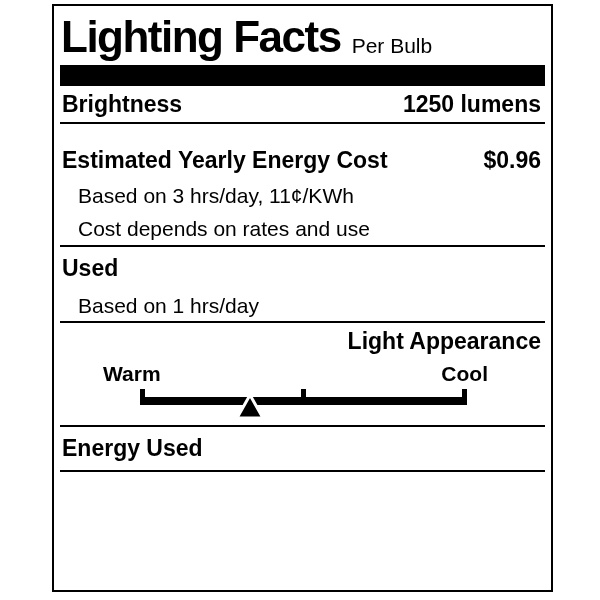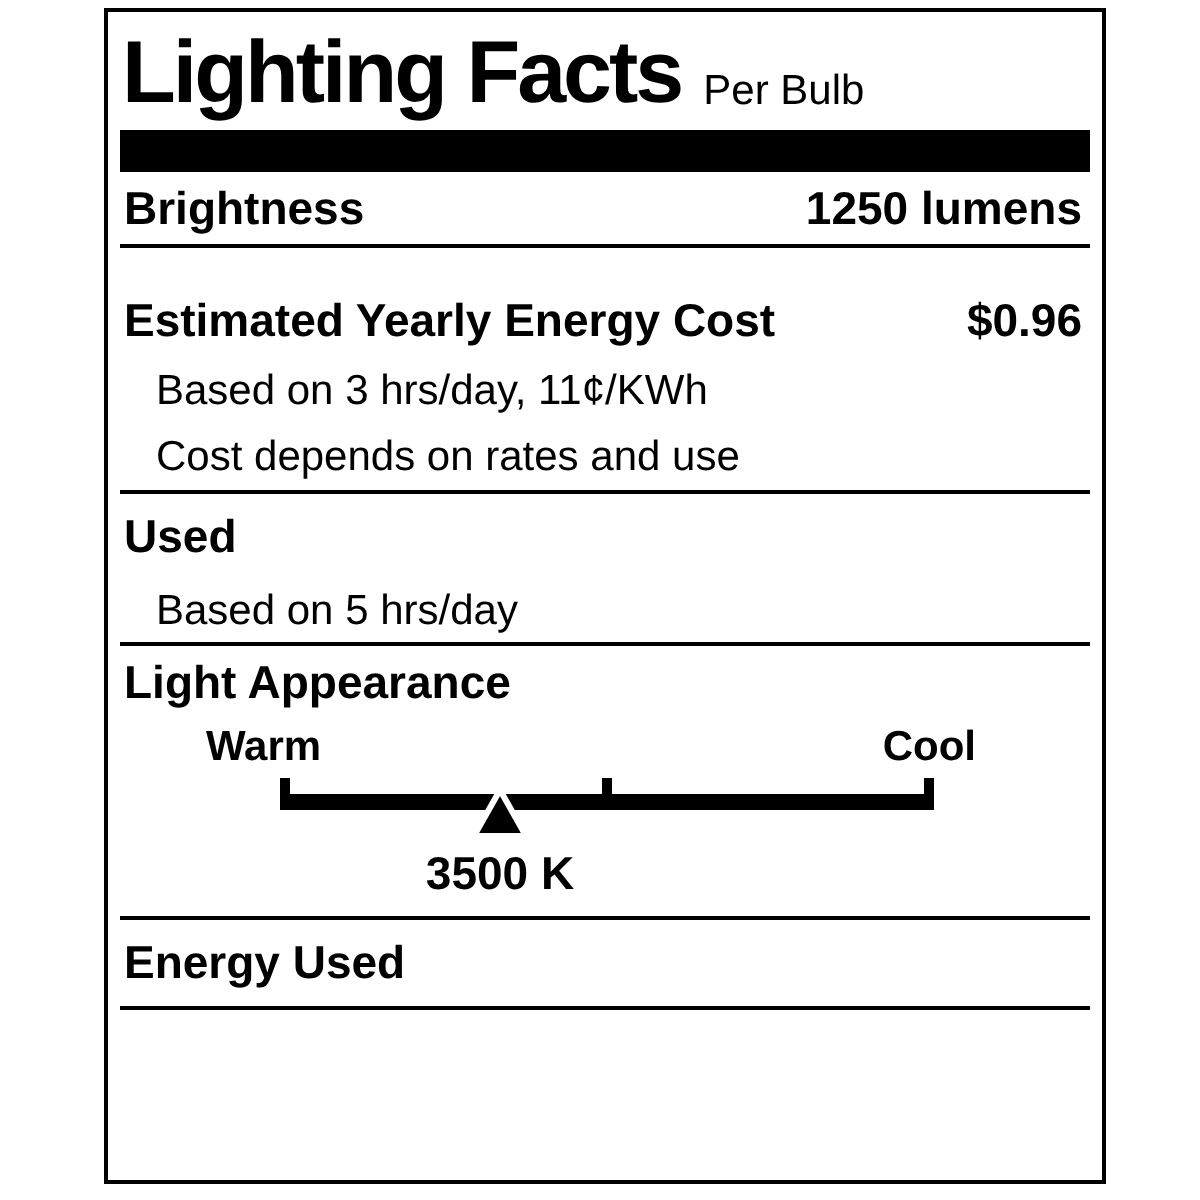--- a/index.html
+++ b/index.html
@@ -67,21 +67,21 @@
     display: flex;
     justify-content: space-between;
     align-items: center;
     font-size: 23px;
     font-weight: bold;
     padding: 0 4px 0 2px;
   }
   .row-brightness   { height: 36px; }
   .row-cost         { height: 39px; margin-top: 17px; }
   .row-life         { height: 43px; }
-  .row-la           { height: 37px; }
+  .row-la           { height: 37px; justify-content: flex-end; }
   .row-energy-used  { height: 43px; }
   .note {
     display: flex;
     align-items: center;
     font-size: 21px;
     font-weight: normal;
     padding-left: 18px;
   }
   .note-1 { height: 32px; }
   .note-2 { height: 33px; }
@@ -167,21 +167,21 @@
       <span>$0.96</span>
     </div>
     <div class="note note-1">Based on 3 hrs/day, 11¢/KWh</div>
     <div class="note note-2">Cost depends on rates and use</div>
 
     <div class="hr"></div>
 
     <div class="row row-life">
       <span>Used</span>
     </div>
-    <div class="note note-3">Based on 5 hrs/day</div>
+    <div class="note note-3">Based on 1 hrs/day</div>
 
     <div class="hr"></div>
 
     <div class="row row-la">
       <span>Light Appearance</span>
     </div>
 
     <div class="warm-cool">
       <span>Warm</span>
       <span>Cool</span>
@@ -192,23 +192,20 @@
       <div class="scale-tick tick-mid"></div>
       <div class="scale-tick tick-right"></div>
       <div class="scale-bar"></div>
       <div class="marker" style="left:110px">
         <svg width="30" height="27" viewBox="0 0 30 27">
           <polygon points="15,2 28,25 2,25" fill="#000000" stroke="#ffffff" stroke-width="3"></polygon>
         </svg>
       </div>
     </div>
 
-    <div class="kelvin-line">
-      <span class="kelvin" style="left:110px">3500 K</span>
-    </div>
 
     <div class="pre-divider-gap"></div>
     <div class="hr"></div>
 
     <div class="row row-energy-used">
       <span>Energy Used</span>
     </div>
 
     <div class="hr"></div>
 

